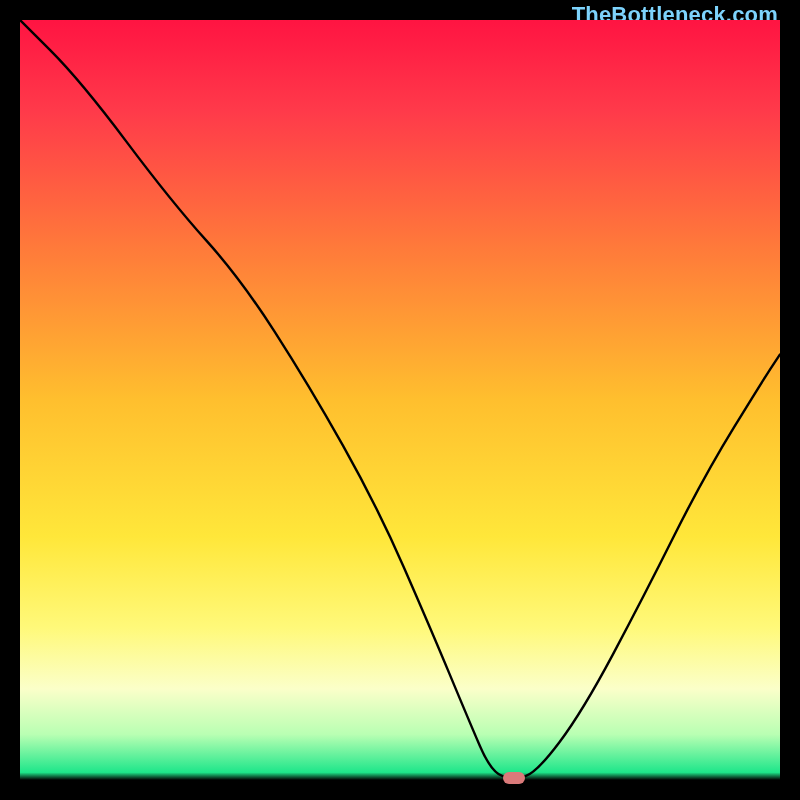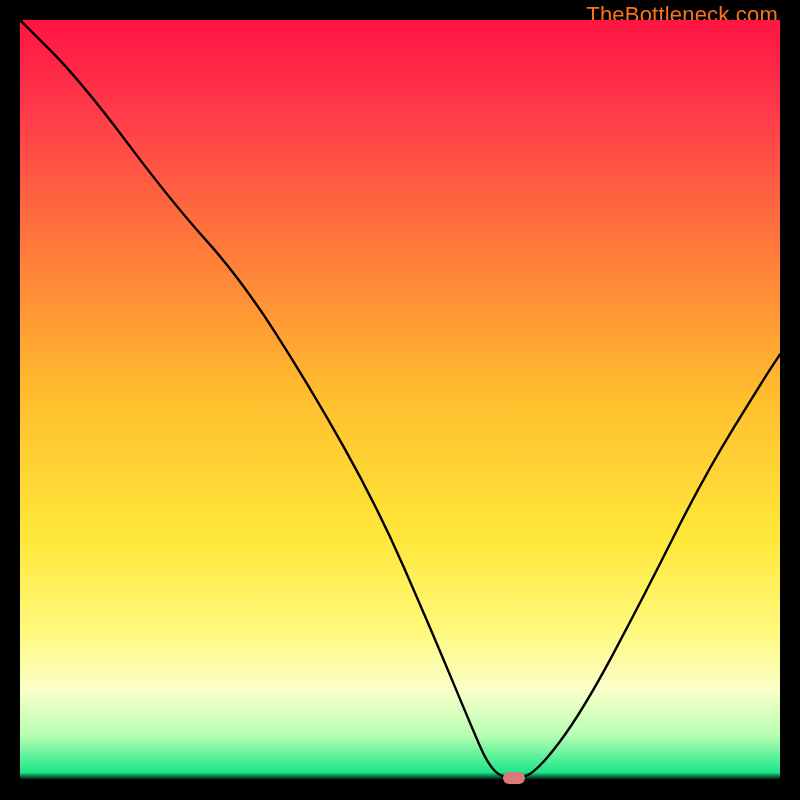--- a/index.html
+++ b/index.html
@@ -27,23 +27,23 @@
     position: absolute;
     left: 0;
     top: 0;
     width: 100%;
     height: 100%;
   }
   .watermark {
     position: absolute;
     top: 2px;
     right: 22px;
-    color: #f97316;
+    color: #7dd3fc;
     font-size: 22px;
-    font-weight: 400;
+    font-weight: 700;
     letter-spacing: 0.2px;
     user-select: none;
   }
   .curve {
     position: absolute;
     left: 0;
     top: 0;
     width: 100%;
     height: 100%;
     pointer-events: none;

